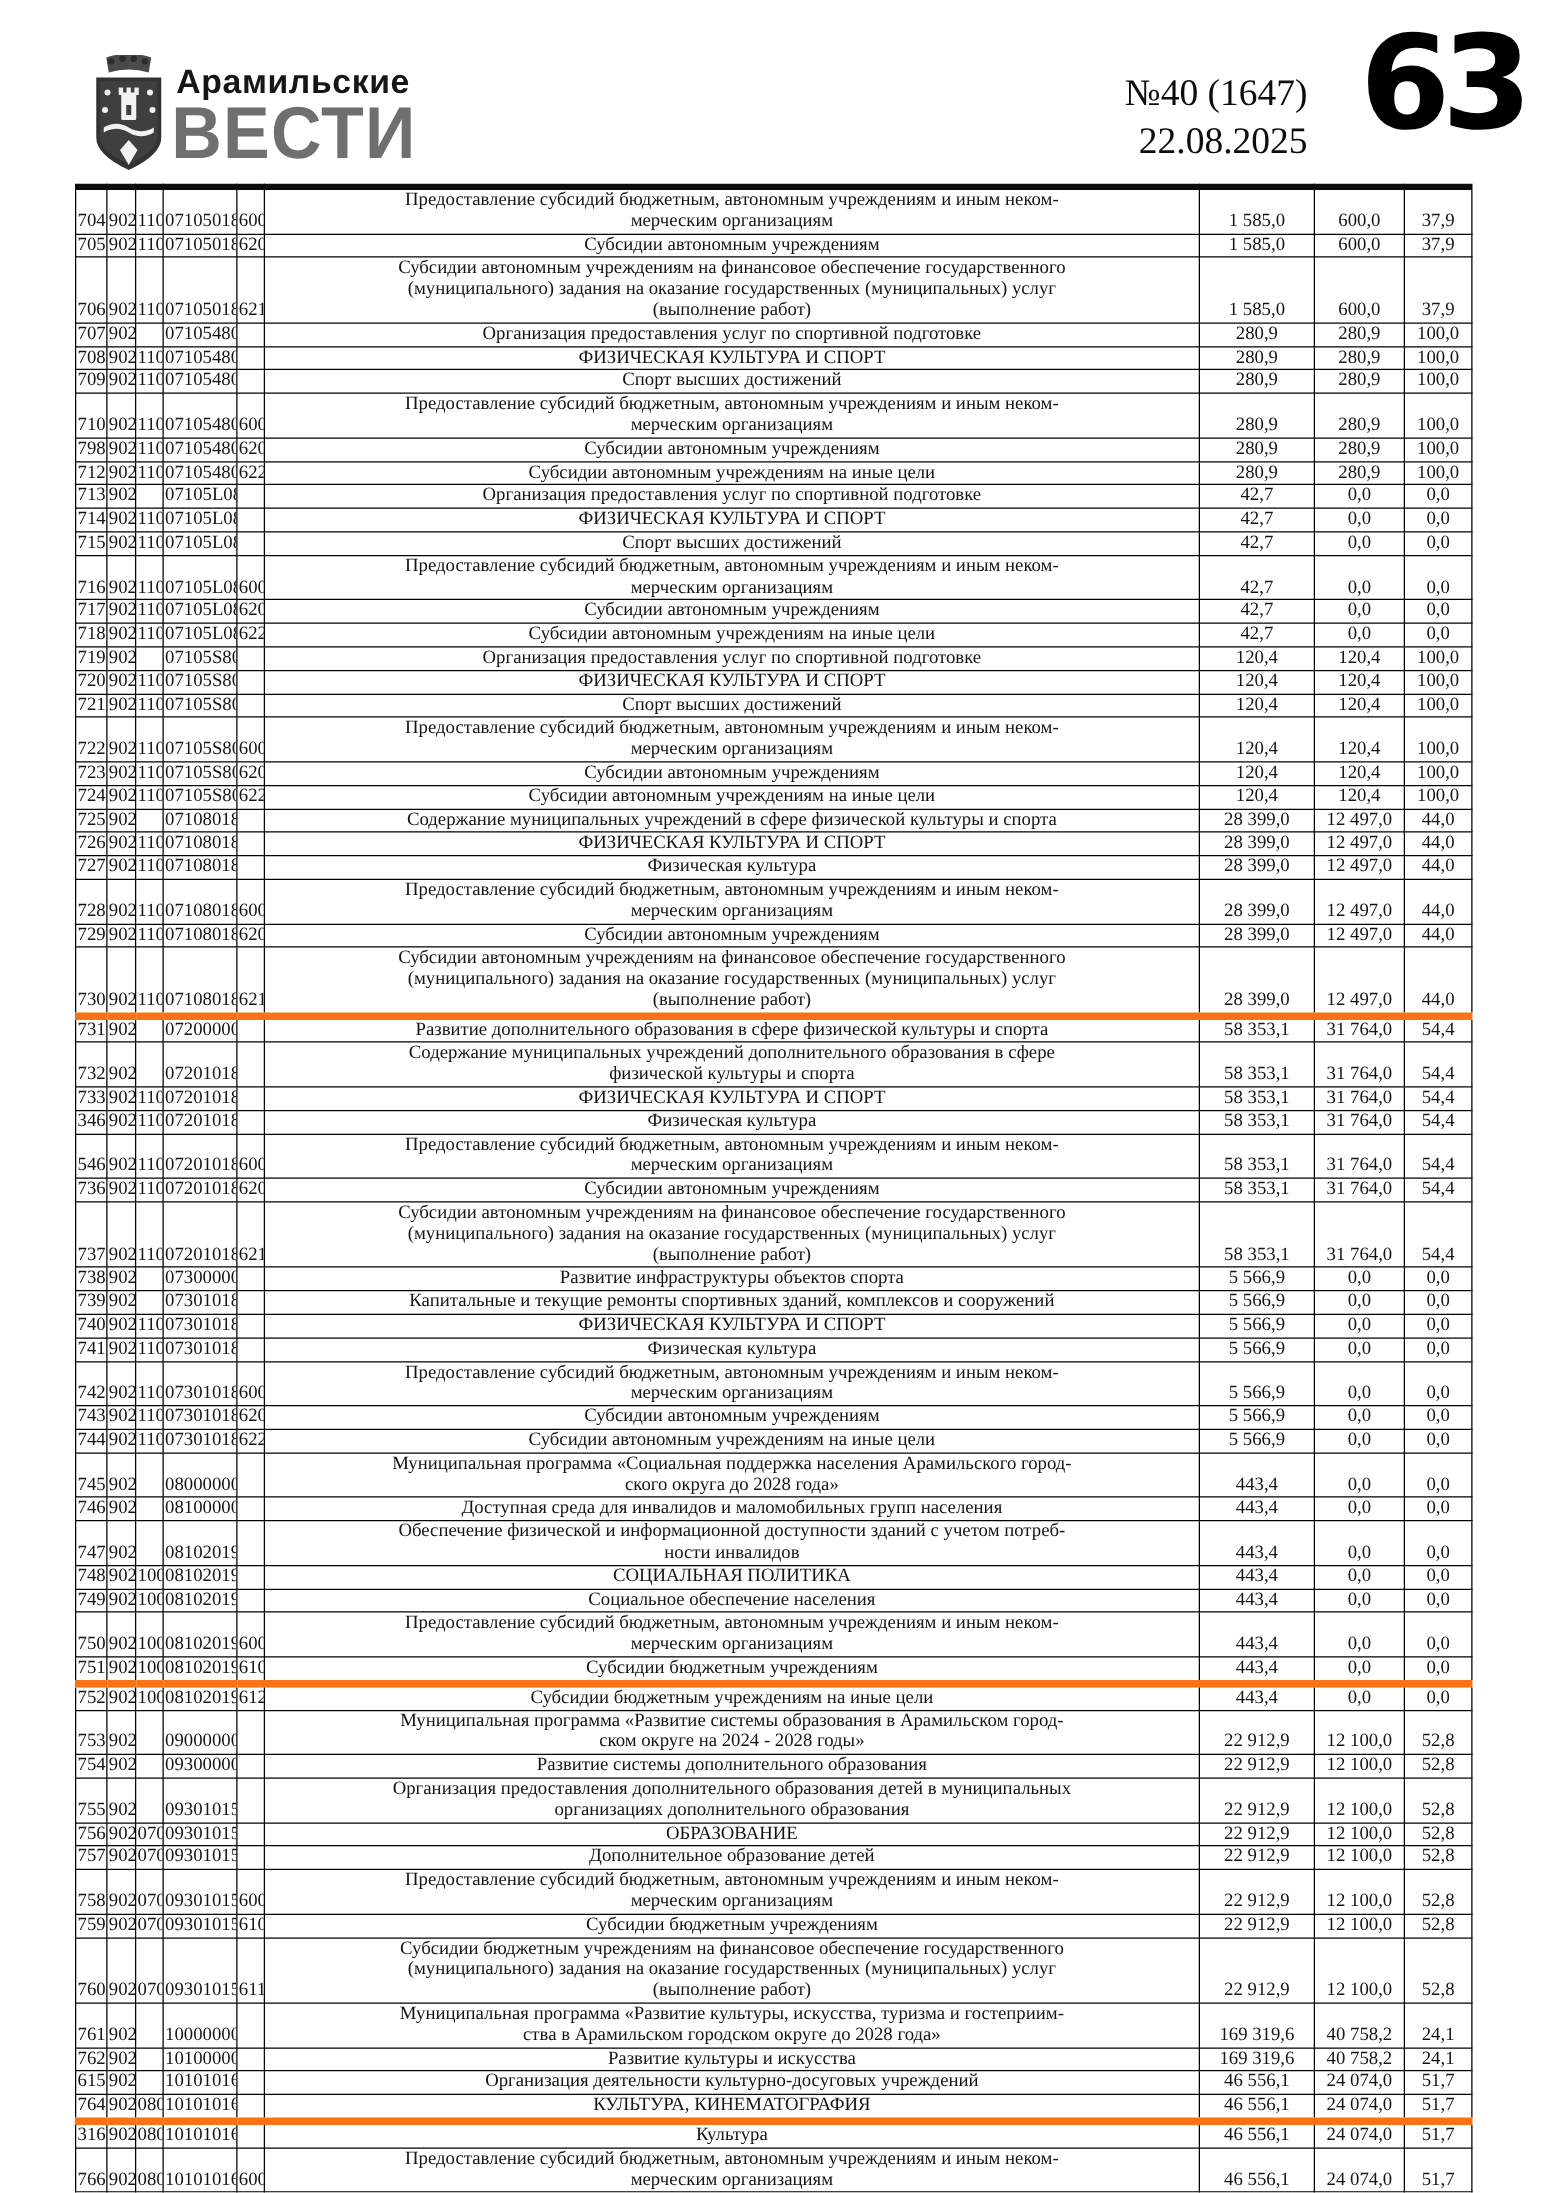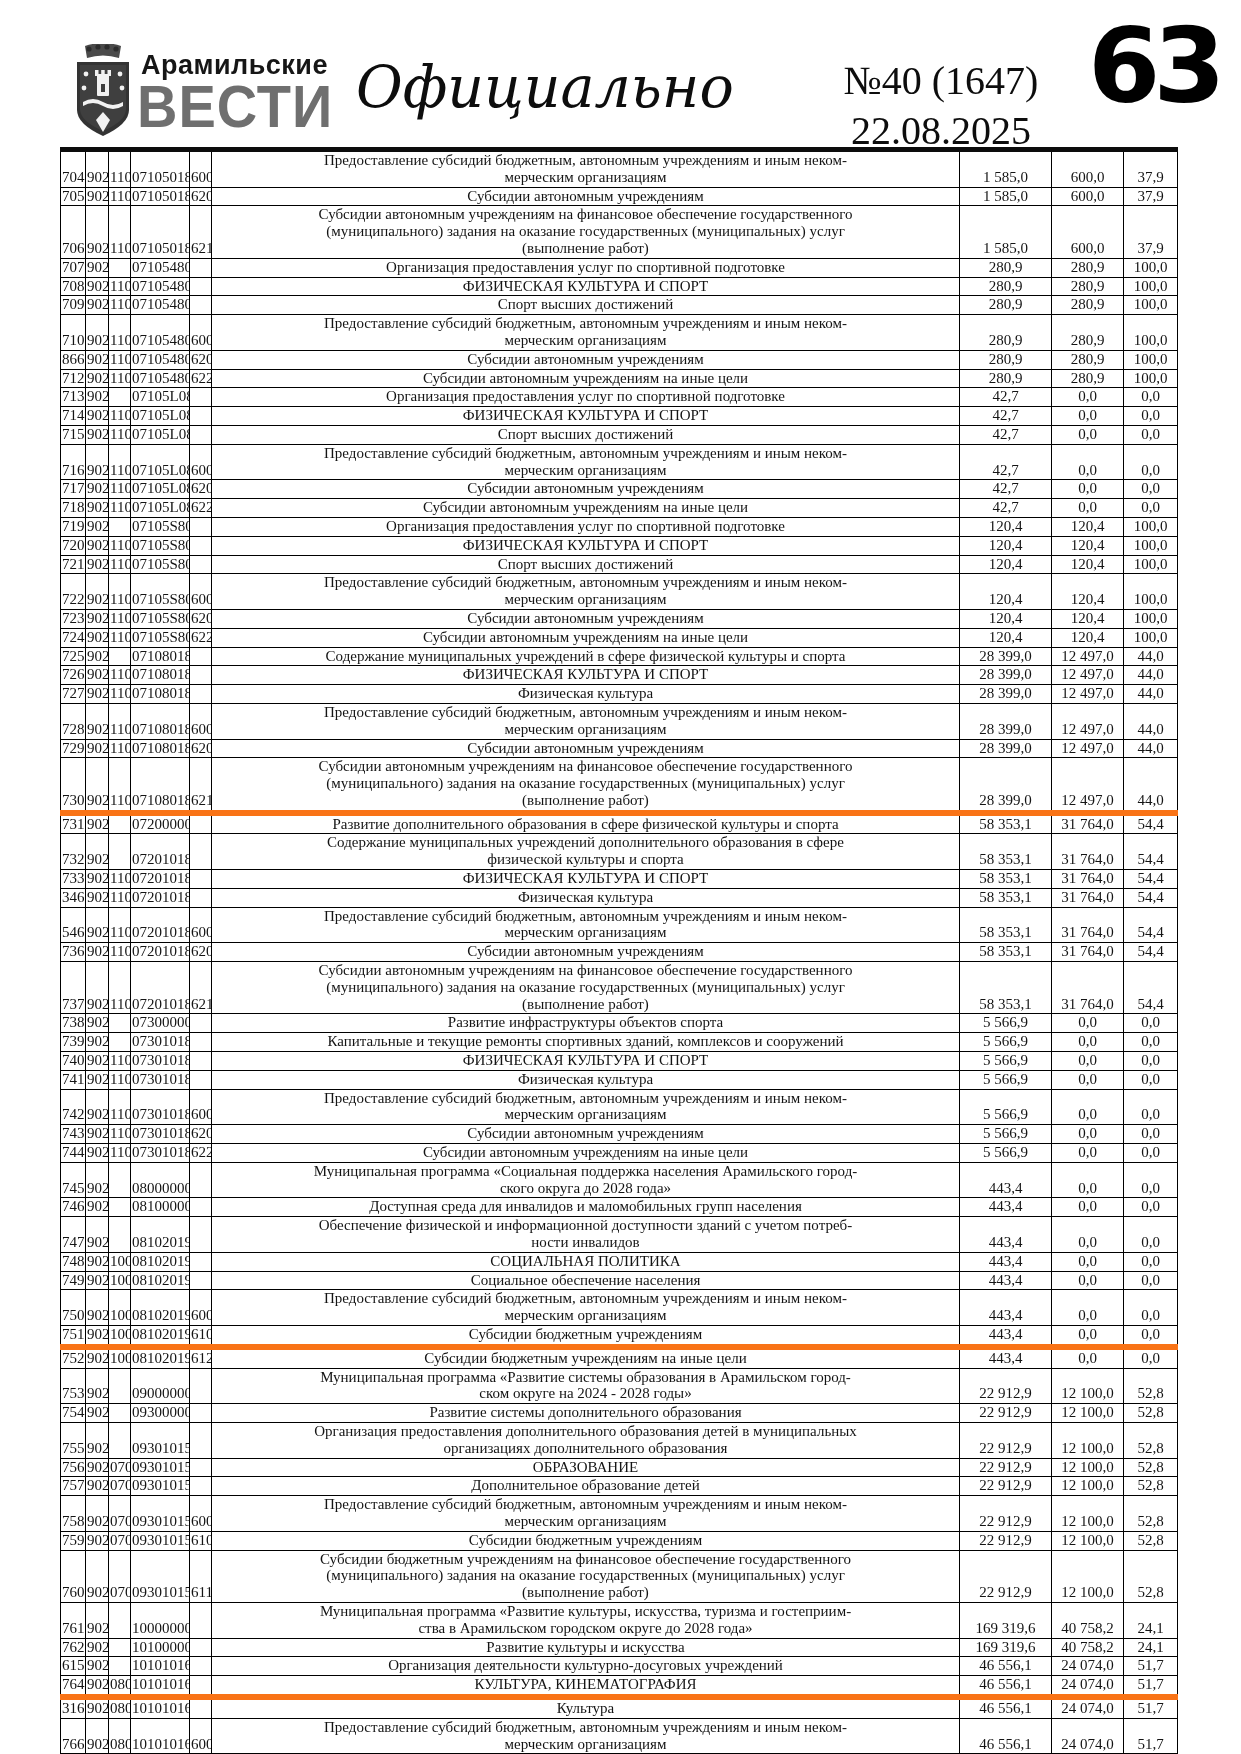--- a/index.html
+++ b/index.html
@@ -8,22 +8,22 @@
   
   .header{position:absolute;left:16px;top:0;width:1241px;height:150px;padding-left:32px;}
   .logo{position:absolute;left:55px;top:44px;width:250px;height:96px;}
   .emblem{position:absolute;left:0;top:0;}
   .brand-top{position:absolute;left:70px;top:6px;font-family:"Liberation Sans",sans-serif;
              font-weight:bold;font-size:27px;color:#161616;letter-spacing:.5px;}
   .brand-bottom{position:absolute;left:66px;top:28px;font-family:"Liberation Sans",sans-serif;
              font-weight:900;font-size:56px;color:#6f6f6f;letter-spacing:1px;transform:scaleY(1.05);transform-origin:top left;}
   .section-title{position:absolute;left:340px;top:54px;font-family:"DejaVu Serif","Liberation Serif",serif;
              font-style:italic;font-size:57px;color:#0d0d0d;}
-  .issue-block{position:absolute;left:820px;top:56px;width:210px;text-align:center;
-             font-size:40px;line-height:1.25;color:#0d0d0d;}
+  .issue-block{position:absolute;left:820px;top:56px;width:210px;text-align:right;
+             font-size:30px;line-height:1.25;color:#0d0d0d;}
   .page-number{position:absolute;left:1072px;top:14px;font-family:"DejaVu Sans","Liberation Sans",sans-serif;
              font-weight:900;font-size:104px;letter-spacing:-7px;color:#000000;line-height:1;}
 
   
   .table-wrap{position:absolute;left:60px;top:147px;width:1117px;}
   table[data-name="budget-table"]{border-collapse:collapse;table-layout:fixed;width:1117px;
              border-top:5px solid #0c0c0c;}
   td{border:1px solid #000;vertical-align:bottom;text-align:center;
      padding:0 1px 1px 1px;font-size:15px;line-height:1.12;color:#141414;
      overflow:hidden;}
@@ -56,21 +56,20 @@
         <rect x="36.5" y="26" width="3.5" height="6"></rect>
         <rect x="30" y="40" width="4" height="8" fill="#3f3f3f"></rect>
         <path d="M12 58 q10 -6 20 0 q10 6 20 0 v4 q-10 6 -20 0 q-10 -6 -20 0 z"></path>
         <path d="M32 68 l7 8 -7 12 -7 -12 z"></path>
       </g>
     </svg>
     <div class="brand-top" data-name="brand-name-top">Арамильские</div>
     <div class="brand-bottom" data-name="brand-name-bottom">ВЕСТИ</div>
   </div>
 
-  <div class="section-title" data-name="page-title">Официально</div>
 
   <div class="issue-block" data-name="issue-block">
     <div data-name="issue-number">№40 (1647)</div>
     <div data-name="issue-date">22.08.2025</div>
   </div>
 
   <div class="page-number" data-name="page-number">63</div>
 </div>
 
 <div class="table-wrap" data-name="budget-table-wrap">
@@ -162,21 +161,21 @@
           <td data-name="cell-section-code">1103</td>
           <td data-name="cell-target-article-code">0710548070</td>
           <td data-name="cell-expense-type-code">600</td>
           <td data-name="cell-expense-name" class="desc">Предоставление субсидий бюджетным, автономным учреждениям и иным неком-
 мерческим организациям</td>
           <td data-name="cell-approved-sum">280,9</td>
           <td data-name="cell-executed-sum">280,9</td>
           <td data-name="cell-execution-percent">100,0</td>
         </tr>
         <tr data-name="table-row">
-          <td data-name="cell-row-num">866</td>
+          <td data-name="cell-row-num">798</td>
           <td data-name="cell-grbs-code">902</td>
           <td data-name="cell-section-code">1103</td>
           <td data-name="cell-target-article-code">0710548070</td>
           <td data-name="cell-expense-type-code">620</td>
           <td data-name="cell-expense-name" class="desc">Субсидии автономным учреждениям</td>
           <td data-name="cell-approved-sum">280,9</td>
           <td data-name="cell-executed-sum">280,9</td>
           <td data-name="cell-execution-percent">100,0</td>
         </tr>
         <tr data-name="table-row">

